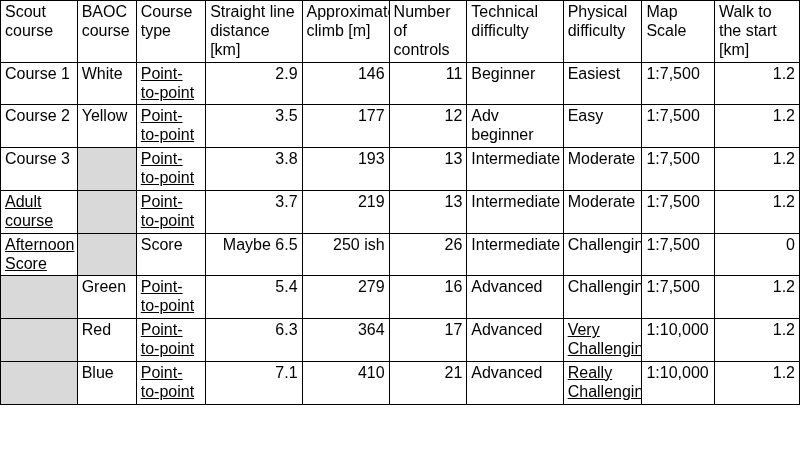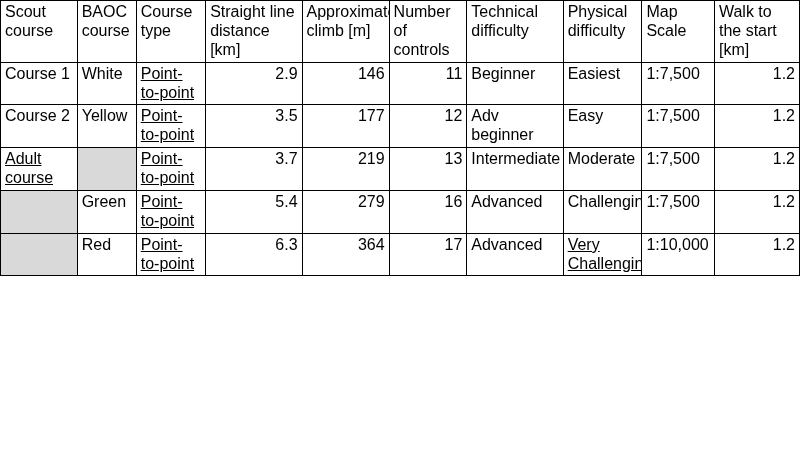--- a/index.html
+++ b/index.html
@@ -105,35 +105,59 @@
       <td class="vtop">Point-to-point</td>
       <td class="center vbottom">3.5</td>
       <td class="center vbottom">177</td>
       <td class="center vbottom">12</td>
       <td class="vbottom">Adv beginner</td>
       <td class="vbottom">Easy</td>
       <td class="vbottom">1:7,500</td>
       <td class="center vbottom">1.2</td>
     </tr>
 
+    <tr class="rowtall">
+      <td class="vbottom">Course 3</td>
+      <td class="shaded"></td>
+      <td class="vtop">Point-to-point</td>
+      <td class="center vbottom">3.8</td>
+      <td class="center vbottom">193</td>
+      <td class="center vbottom">13</td>
+      <td class="vbottom">Intermediate</td>
+      <td class="vbottom">Moderate</td>
+      <td class="vbottom">1:7,500</td>
+      <td class="center vbottom">1.2</td>
+    </tr>
 
 
     <tr class="rowtall">
       <td class="vtop">Adult course</td>
       <td class="shaded"></td>
       <td class="vtop">Point-to-point</td>
       <td class="center vbottom">3.7</td>
       <td class="center vbottom">219</td>
       <td class="center vbottom">13</td>
       <td class="vbottom">Intermediate</td>
       <td class="vbottom">Moderate</td>
       <td class="vbottom">1:7,500</td>
       <td class="center vbottom">1.2</td>
     </tr>
 
+    <tr class="rowtall">
+      <td class="vtop">Afternoon Score</td>
+      <td class="shaded"></td>
+      <td class="vbottom">Score</td>
+      <td class="center vbottom">Maybe 6.5</td>
+      <td class="center vbottom">250 ish</td>
+      <td class="center vbottom">26</td>
+      <td class="vbottom">Intermediate</td>
+      <td class="vbottom">Challenging</td>
+      <td class="vbottom">1:7,500</td>
+      <td class="center vbottom">0</td>
+    </tr>
 
 
 
     <tr class="rowtall">
       <td class="shaded"></td>
       <td class="vbottom">Green</td>
       <td class="vtop">Point-to-point</td>
       <td class="center vbottom">5.4</td>
       <td class="center vbottom">279</td>
       <td class="center vbottom">16</td>
@@ -149,14 +173,26 @@
       <td class="vtop">Point-to-point</td>
       <td class="center vbottom">6.3</td>
       <td class="center vbottom">364</td>
       <td class="center vbottom">17</td>
       <td class="vbottom">Advanced</td>
       <td class="vtop">Very Challenging</td>
       <td class="vbottom">1:10,000</td>
       <td class="center vbottom">1.2</td>
     </tr>
 
+    <tr class="rowtall">
+      <td class="shaded"></td>
+      <td class="vbottom">Blue</td>
+      <td class="vtop">Point-to-point</td>
+      <td class="center vbottom">7.1</td>
+      <td class="center vbottom">410</td>
+      <td class="center vbottom">21</td>
+      <td class="vbottom">Advanced</td>
+      <td class="vtop">Really Challenging</td>
+      <td class="vbottom">1:10,000</td>
+      <td class="center vbottom">1.2</td>
+    </tr>
   </tbody>
 </table>
 
 </body></html>

